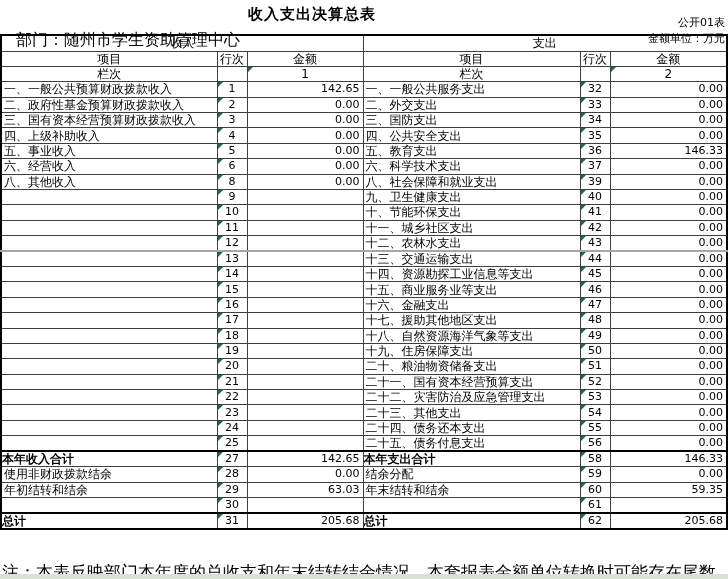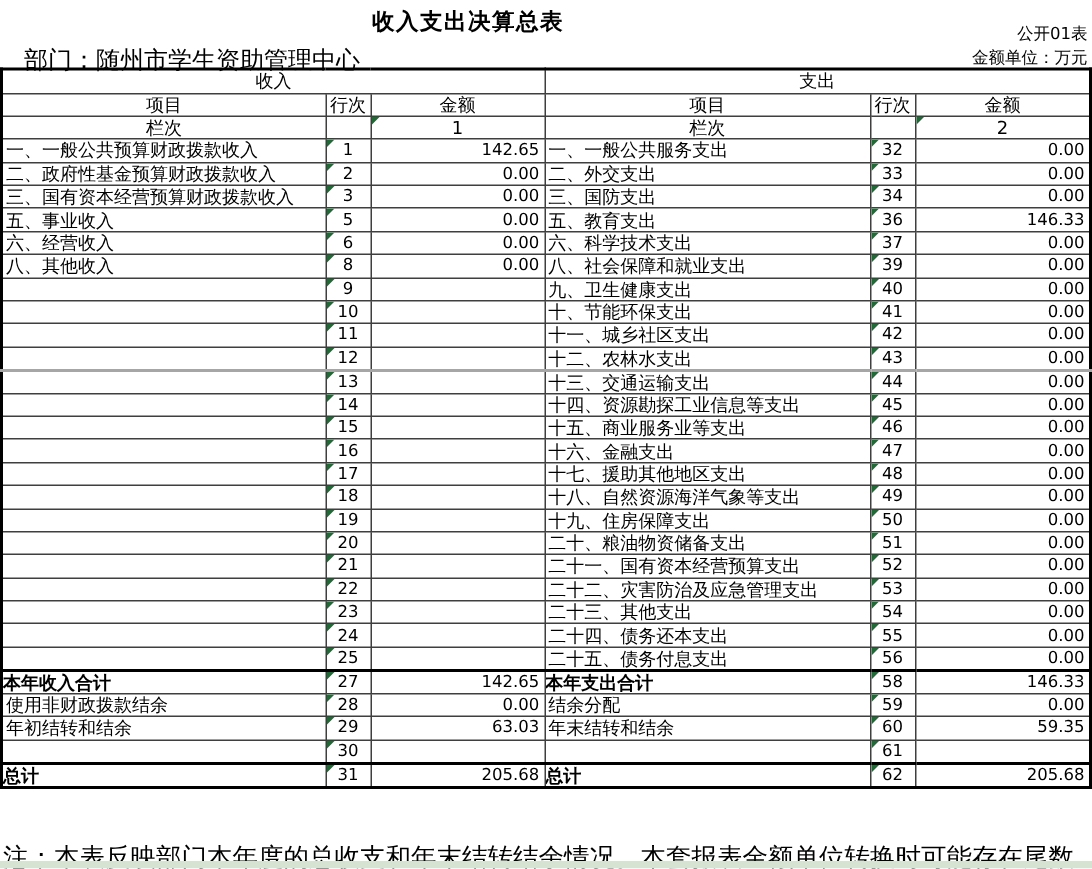--- a/index.html
+++ b/index.html
@@ -2,21 +2,21 @@
 <html style="--tri: #1f6b35; --strip: #d6e3d2;"><head>
 <meta charset="utf-8">
 <style>
   * { margin: 0; box-sizing: border-box; }
   body { font-family: "DejaVu Sans", "Liberation Sans", sans-serif; background: #fff; }
   .page {
     position: relative; width: 728px; height: 579px;
     background: #fff; overflow: hidden; color: #000;
   }
   
-  .hdr { position: relative; height: 45px; }
+  .hdr { position: relative; height: 34px; }
   .title {
     position: absolute; top: 5px; left: 0; width: 624px;
     text-align: center; font-size: 15px; font-weight: bold; letter-spacing: 1px;
   }
   .code  { position: absolute; top: 15px; right: 3px; font-size: 11px; margin-left: 23px; }
   .unit  { position: absolute; top: 31px; right: 3px; font-size: 11px; }
   .dept  { position: absolute; top: 30px; left: 16px;  font-size: 16px; }
   
   table { border-collapse: collapse; table-layout: fixed; width: 728px; border: 2px solid #000; }
   td {
@@ -107,20 +107,28 @@
         </tr>
         <tr>
           <td class="item"><span>三、国有资本经营预算财政拨款收入</span></td>
           <td class="line"><span class="tri"></span><span>3</span></td>
           <td class="amt"><span>0.00</span></td>
           <td class="item"><span>三、国防支出</span></td>
           <td class="line"><span class="tri"></span><span>34</span></td>
           <td class="amt"><span>0.00</span></td>
         </tr>
         <tr>
+          <td class="item"><span>四、上级补助收入</span></td>
+          <td class="line"><span class="tri"></span><span>4</span></td>
+          <td class="amt"><span>0.00</span></td>
+          <td class="item"><span>四、公共安全支出</span></td>
+          <td class="line"><span class="tri"></span><span>35</span></td>
+          <td class="amt"><span>0.00</span></td>
+        </tr>
+        <tr>
           <td class="item"><span>五、事业收入</span></td>
           <td class="line"><span class="tri"></span><span>5</span></td>
           <td class="amt"><span>0.00</span></td>
           <td class="item"><span>五、教育支出</span></td>
           <td class="line"><span class="tri"></span><span>36</span></td>
           <td class="amt"><span>146.33</span></td>
         </tr>
         <tr>
           <td class="item"><span>六、经营收入</span></td>
           <td class="line"><span class="tri"></span><span>6</span></td>

